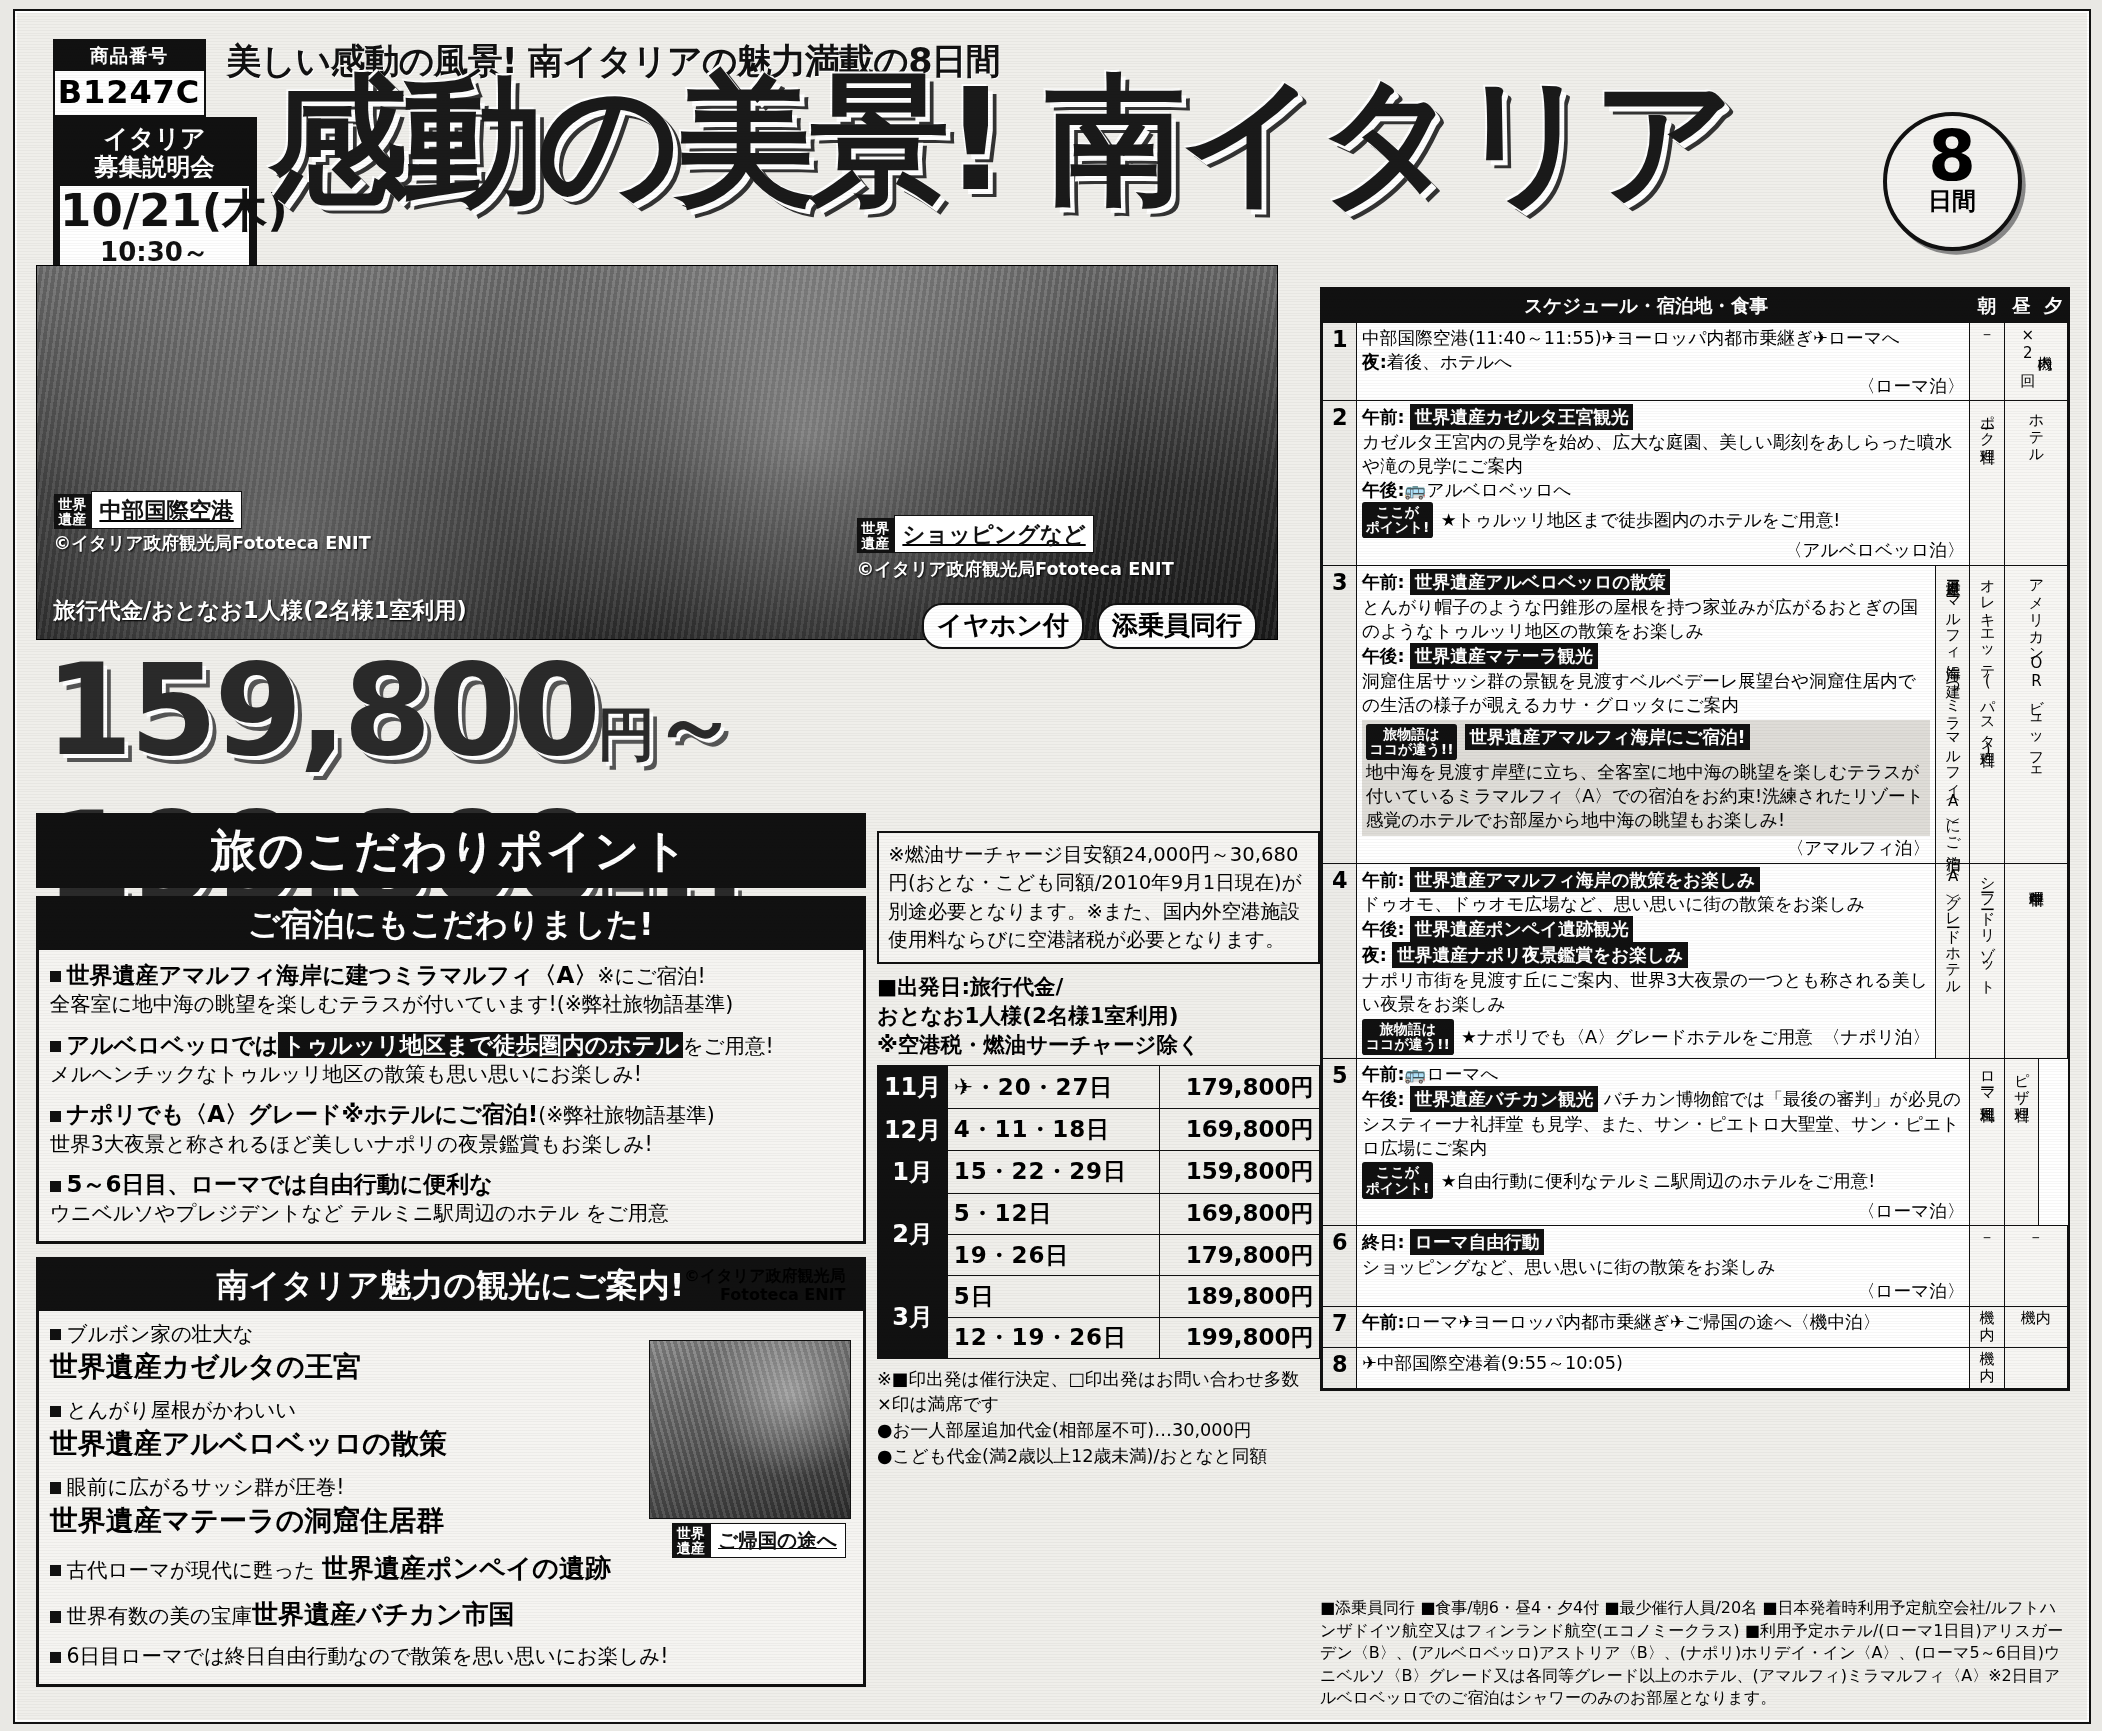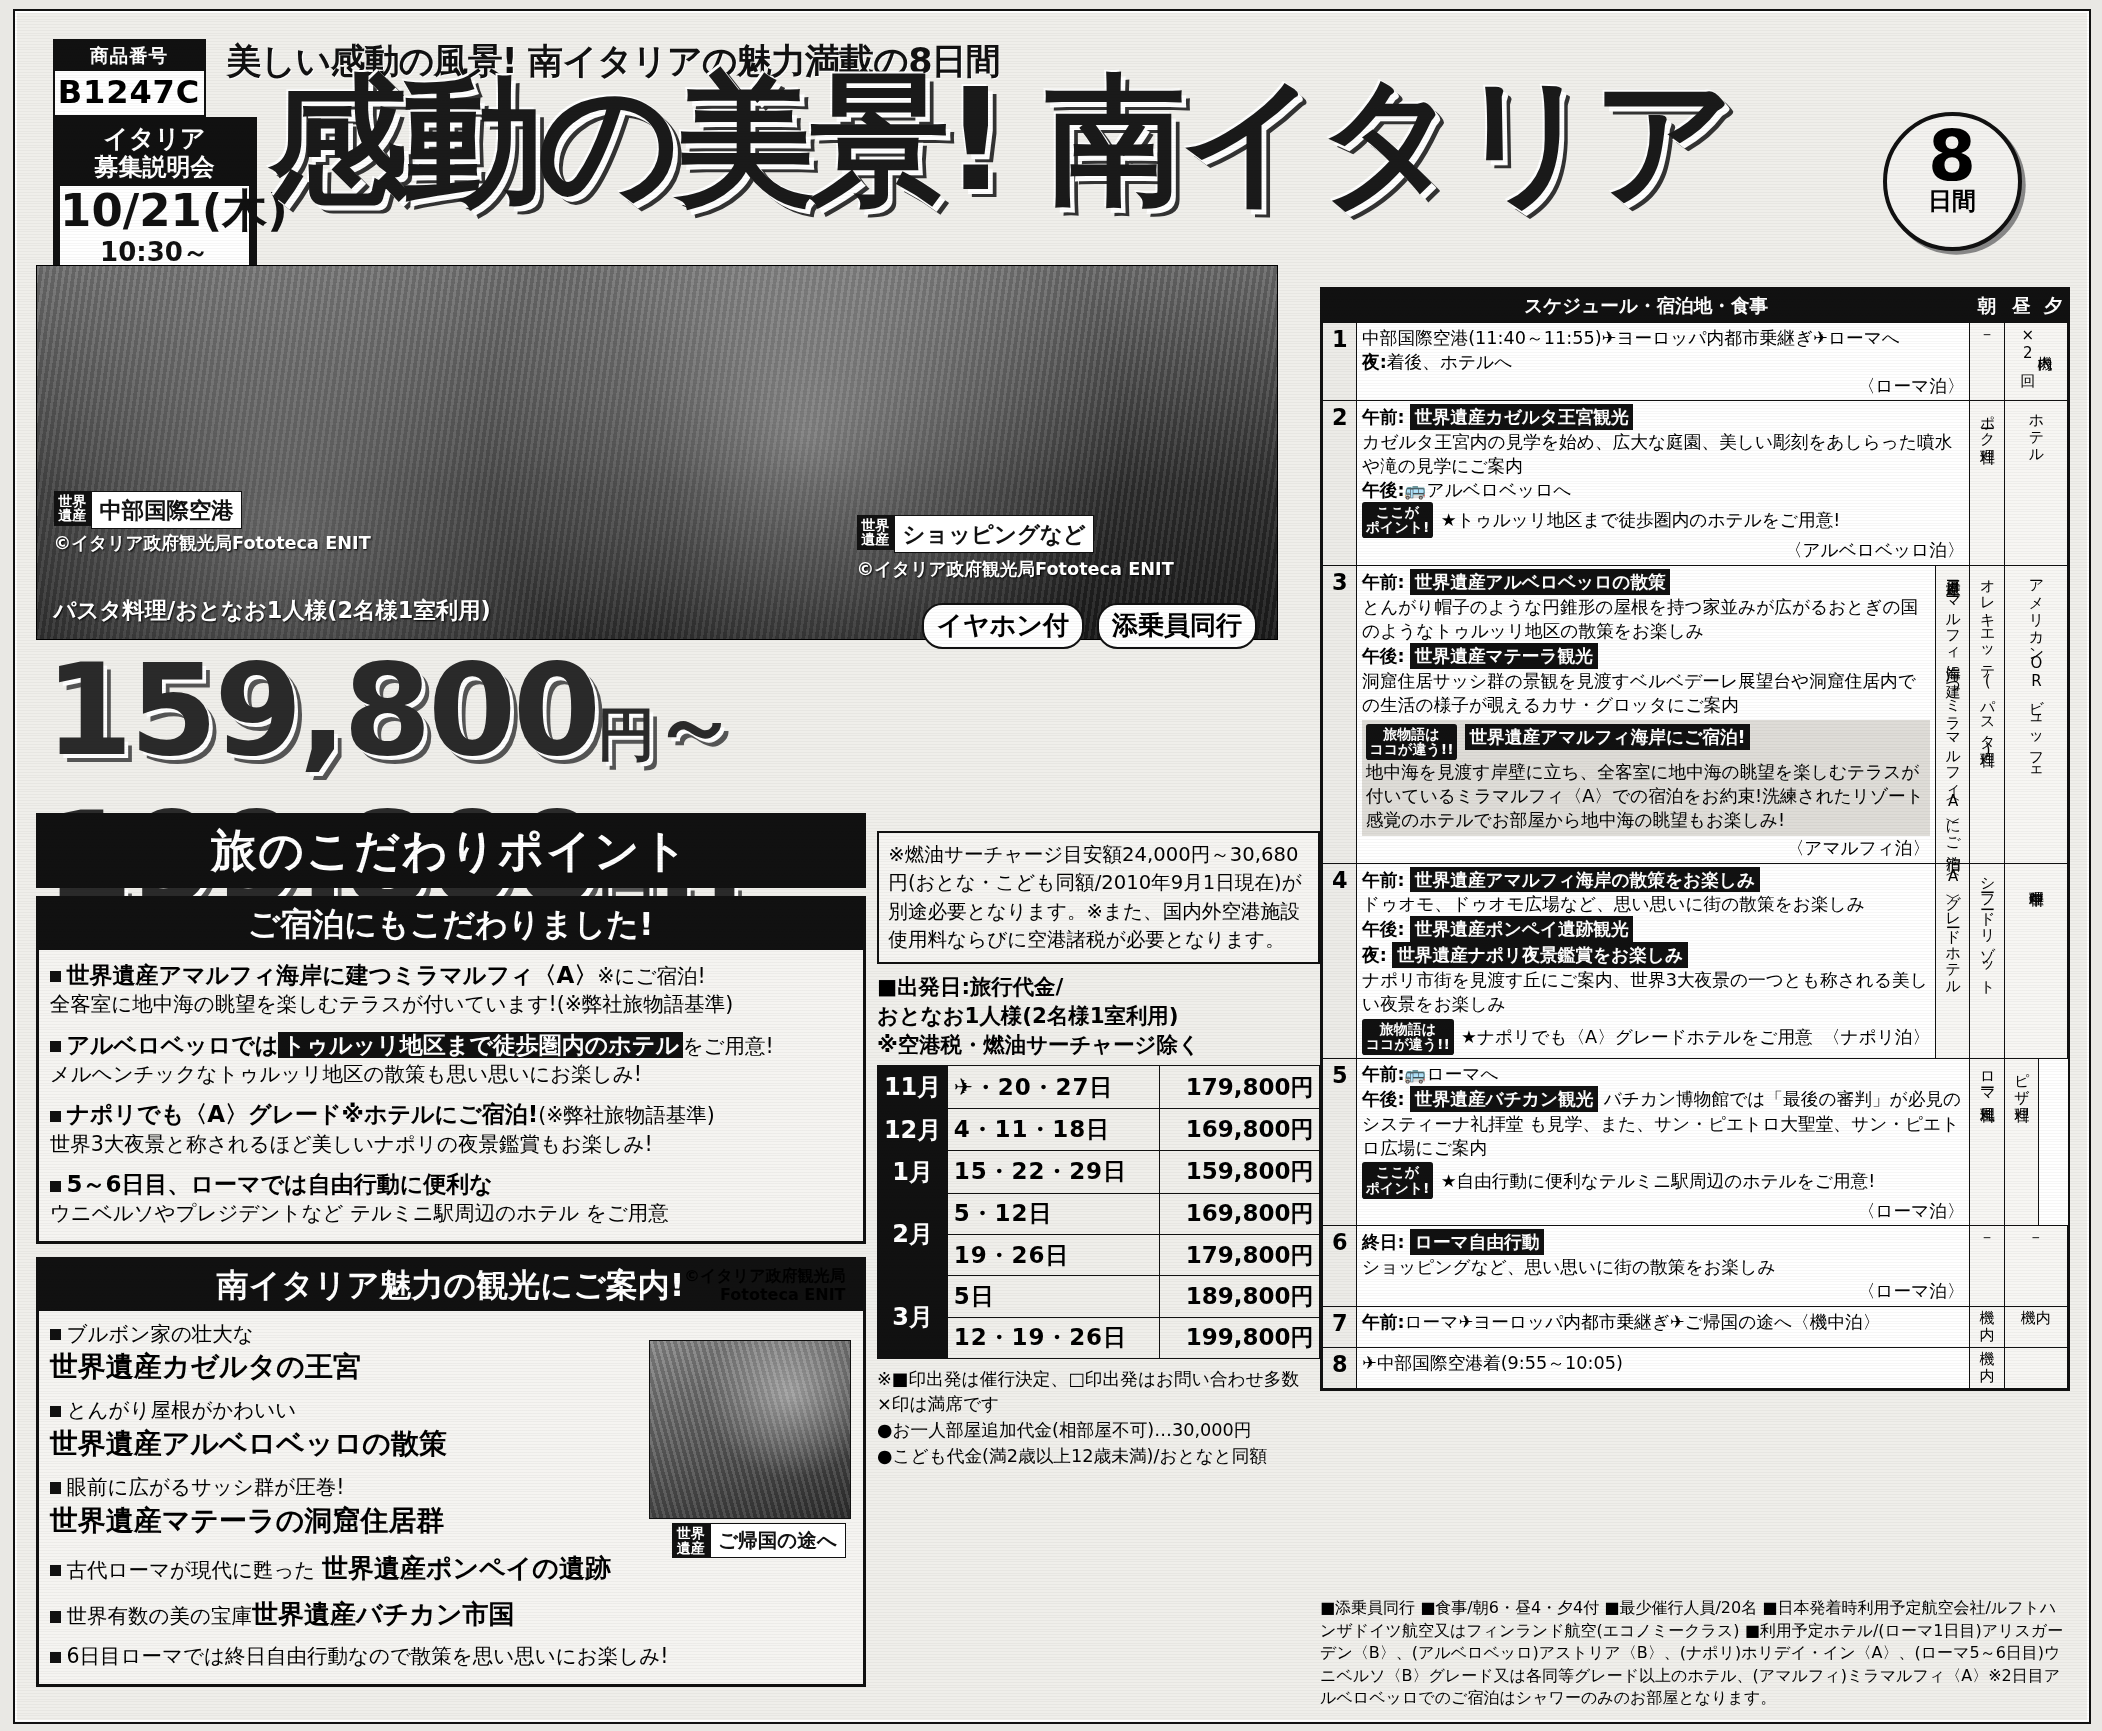--- a/index.html
+++ b/index.html
@@ -33,21 +33,21 @@
   .days .u{font-size:24px;font-weight:bold;line-height:1;}
   
   .photo{position:absolute;left:20.5px;top:254px;width:1240px;height:373px;
          background:linear-gradient(180deg,#6e6e6e,#2f2f2f 60%,#1b1b1b);
          overflow:hidden;border:0.9px solid #000;}
   .photo:after{content:"";position:absolute;inset:0;
      background:
       radial-gradient(circle at 20% 70%, rgba(255,255,255,.28), rgba(255,255,255,0) 38%),
       radial-gradient(circle at 62% 45%, rgba(255,255,255,.34), rgba(255,255,255,0) 40%),
       repeating-linear-gradient(98deg, rgba(255,255,255,.07) 0 2.8px, rgba(0,0,0,.12) 2.8px 6.5px);}
-  .ph-tag{position:absolute;display:flex;align-items:flex-start;z-index:3;}
+  .ph-tag{position:absolute;display:flex;align-items:flex-end;z-index:3;text-decoration:underline;}
   .ph-tag .w{background:#111;color:#fff;font-size:14px;font-weight:bold;line-height:1.05;padding:2.8px 4.7px;text-align:center;}
   .ph-tag .n{background:#fff;color:#111;font-size:22.4px;font-weight:bold;padding:2.8px 7.5px;border:1.9px solid #111;}
   .credit{position:absolute;color:#fff;font-size:17.7px;font-weight:bold;z-index:3;text-shadow:0.9px 0.9px 1.9px #000;}
   
   .pricewrap{position:absolute;left:20.5px;top:597px;width:1240px;height:186px;}
   .badges{position:absolute;left:886px;top:-5.6px;display:flex;gap:13px;}
   .badge{background:#fff;border:2.8px solid #111;border-radius:20.5px;font-size:26px;font-weight:bold;padding:3.7px 13px;}
   .price{position:absolute;left:9.3px;top:28px;font-size:127px;font-weight:bold;color:#2a2a2a;letter-spacing:-3.7px;
         text-shadow: 3.7px 3.7px 0 #fff, 7.5px 7.5px 0 #555;}
   .price .yen{font-size:58px;}
@@ -128,21 +128,21 @@
 遺産</div>
       <div class="n">中部国際空港</div>
     </div>
     <div class="credit" style="left:17px;bottom:84px;">©イタリア政府観光局Fototeca ENIT</div>
     <div class="ph-tag" style="left:820px;bottom:86px;">
       <div class="w" style="white-space:pre">世界
 遺産</div>
       <div class="n">ショッピングなど</div>
     </div>
     <div class="credit" style="left:820px;bottom:58px;">©イタリア政府観光局Fototeca ENIT</div>
-    <div class="credit" style="left:17px;bottom:13px;font-size:22.4px;">パスタ料理/おとなお1人様(2名様1室利用)</div>
+    <div class="credit" style="left:17px;bottom:13px;font-size:22.4px;">旅行代金/おとなお1人様(2名様1室利用)</div>
   </div>
 
   <div class="pricewrap">
     <div class="badges">
       <div class="badge">イヤホン付</div>
       <div class="badge">添乗員同行</div>
     </div>
     <div class="price">
       <span>159,800</span><span class="yen">円</span><span class="tilde">～</span><span>199,800</span><span class="yen">円</span><span class="bang">!!</span>
     </div>

